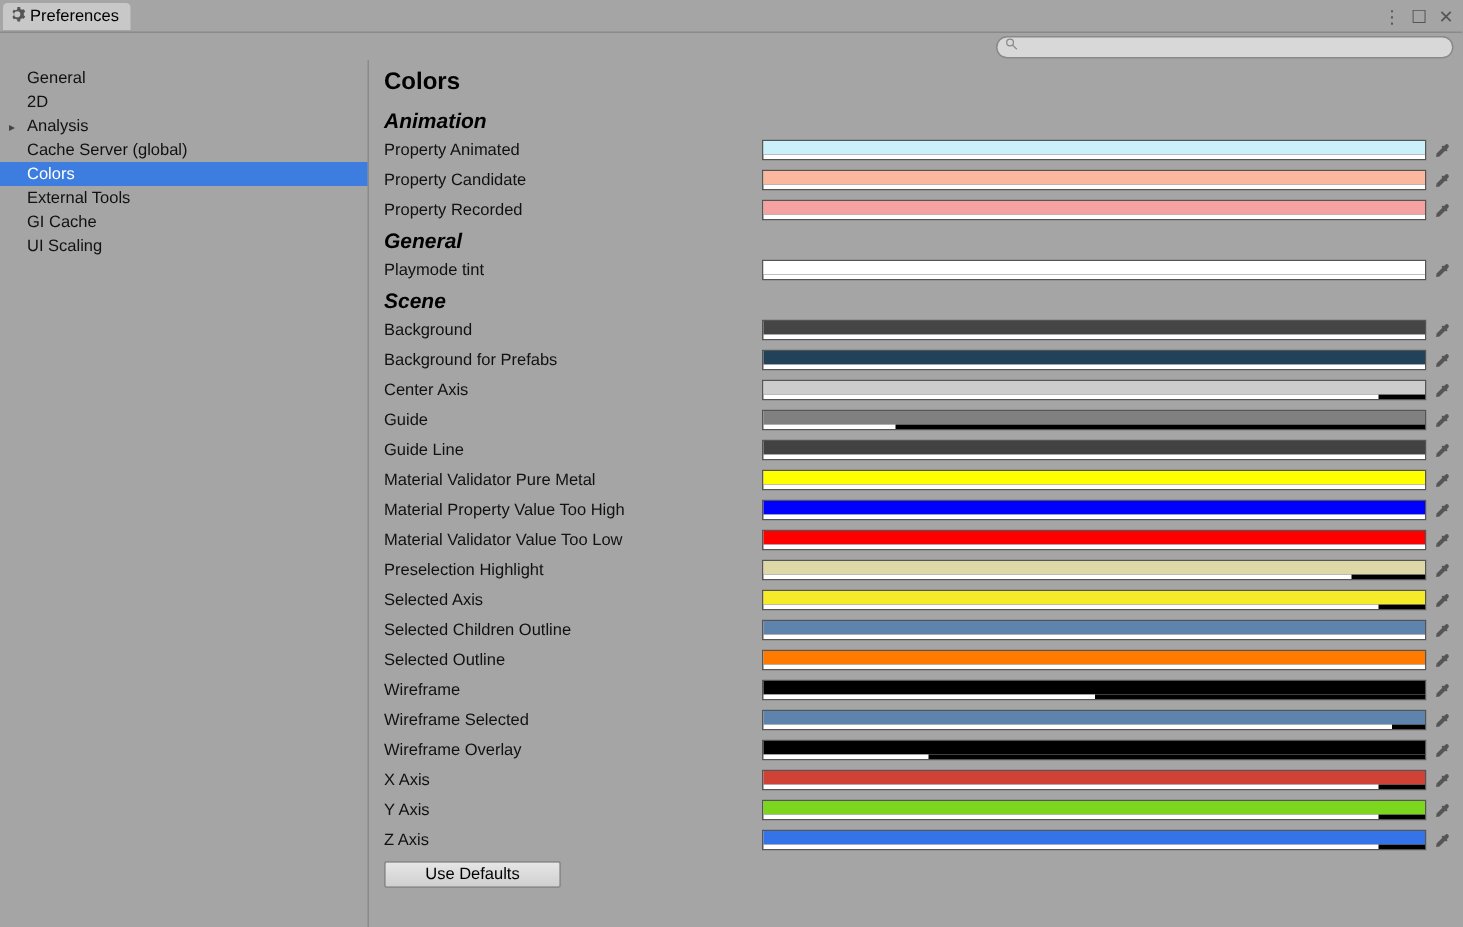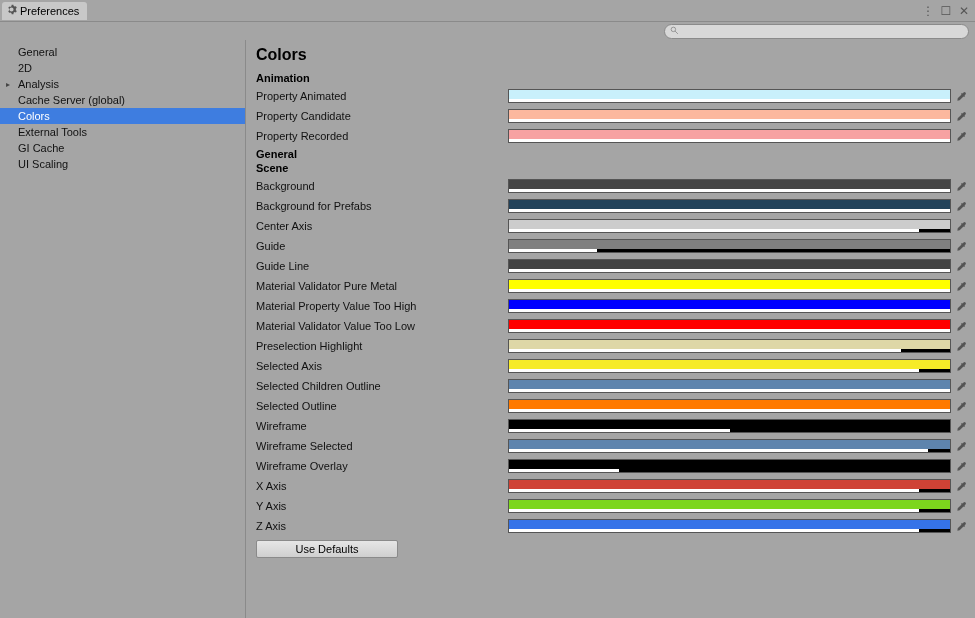--- a/index.html
+++ b/index.html
@@ -13,31 +13,31 @@
   .searchfield { width: 305px; height: 15px; background: #d8d8d8; border: 1px solid #8a8a8a; border-radius: 8px; display: flex; align-items: center; padding: 0 5px; gap: 4px; }
   .searchfield svg { width: 9px; height: 9px; opacity: .6; }
   .searchfield input { border: none; background: transparent; outline: none; font-size: 10px; flex: 1; }
   .main { display: flex; height: 578px; }
   .sidebar { width: 246px; background: #a5a5a5; border-right: 1px solid #8a8a8a; padding-top: 4px; }
   .side-item { height: 16px; display: flex; align-items: center; padding-left: 18px; color: #111; cursor: default; }
   .side-item.sel { background: #3e7de0; color: #fff; }
   .side-item .arrow { position: absolute; margin-left: -12px; font-size: 8px; color: #444; }
   .content { flex: 1; padding: 6px 6px 6px 10px; overflow: hidden; }
   .content h1 { font-size: 16px; font-weight: bold; margin-bottom: 8px; }
-  .section { font-weight: bold; font-size: 11px; margin-top: 2px; margin-bottom: 2px; }
+  .section { font-weight: bold; font-size: 14px; margin-top: 2px; margin-bottom: 2px; font-style: italic; }
   .row { display: flex; align-items: center; height: 20px; justify-content: flex-end; }
   .row .label { width: 252px; font-size: 11px; color: #111; }
   .row .swatch-wrap { flex: 1; display: flex; align-items: center; gap: 2px; }
   .swatch { flex: 1; height: 14px; border: 1px solid #555; position: relative; background: #fff; }
   .swatch .color { position: absolute; left: 0; top: 0; bottom: 0; }
   .swatch .alpha-bg { position: absolute; left: 0; right: 0; bottom: 0; height: 3px; background: #000; }
   .swatch .alpha { position: absolute; left: 0; bottom: 0; height: 3px; background: #fff; }
   .eyedrop { width: 16px; height: 16px; display: flex; align-items: center; justify-content: center; }
   .eyedrop svg { width: 11px; height: 11px; fill: #555; }
-  .defaults { margin-top: 4px; width: 142px; height: 18px; background: linear-gradient(#e6e6e6,#cfcfcf); border: 1px solid #8a8a8a; border-radius: 2px; font-size: 11px; cursor: default; }
+  .defaults { margin-top: 4px; width: 118px; height: 18px; background: linear-gradient(#e6e6e6,#cfcfcf); border: 1px solid #8a8a8a; border-radius: 2px; font-size: 11px; cursor: default; }
 </style>
 </head>
 <body>
 
 <div class="titlebar">
   <div class="tab">
     <span>
       <svg viewBox="0 0 16 16">
           <path fill="#555" d="M8 5a3 3 0 100 6 3 3 0 000-6zm6.4 3c0 .4 0 .7-.1 1l1.4 1.1-1.3 2.3-1.7-.6c-.5.4-1 .7-1.6.9L10.8 15H8.2l-.3-1.8c-.6-.2-1.1-.5-1.6-.9l-1.7.6-1.3-2.3L4.7 9c-.1-.3-.1-.6-.1-1s0-.7.1-1L3.3 5.9l1.3-2.3 1.7.6c.5-.4 1-.7 1.6-.9L8.2 1h2.6l.3 1.8c.6.2 1.1.5 1.6.9l1.7-.6 1.3 2.3L14.3 7c.1.3.1.6.1 1z"></path>
         </svg>
@@ -134,20 +134,35 @@
               <div class="alpha" style="width: 100%;"></div>
             </div>
             <div class="eyedrop">
               <svg viewBox="0 0 16 16">
                 <path d="M13.8 2.2a2 2 0 00-2.8 0l-1.5 1.5-.9-.9-1.4 1.4.9.9-5.6 5.6L2 14l3.3-.5 5.6-5.6.9.9 1.4-1.4-.9-.9 1.5-1.5a2 2 0 000-2.8z"></path>
               </svg>
             </div>
           </div>
         </div>
         <div class="section">General</div>
+        <div class="row">
+          <div class="label">Playmode tint</div>
+          <div class="swatch-wrap">
+            <div class="swatch">
+              <div class="color" style="background: rgb(255, 255, 255); right: 0px; bottom: 3px;"></div>
+              <div class="alpha-bg"></div>
+              <div class="alpha" style="width: 100%;"></div>
+            </div>
+            <div class="eyedrop">
+              <svg viewBox="0 0 16 16">
+                <path d="M13.8 2.2a2 2 0 00-2.8 0l-1.5 1.5-.9-.9-1.4 1.4.9.9-5.6 5.6L2 14l3.3-.5 5.6-5.6.9.9 1.4-1.4-.9-.9 1.5-1.5a2 2 0 000-2.8z"></path>
+              </svg>
+            </div>
+          </div>
+        </div>
         <div class="section">Scene</div>
         <div class="row">
           <div class="label">Background</div>
           <div class="swatch-wrap">
             <div class="swatch">
               <div class="color" style="background: rgb(69, 69, 69); right: 0px; bottom: 3px;"></div>
               <div class="alpha-bg"></div>
               <div class="alpha" style="width: 100%;"></div>
             </div>
             <div class="eyedrop">

